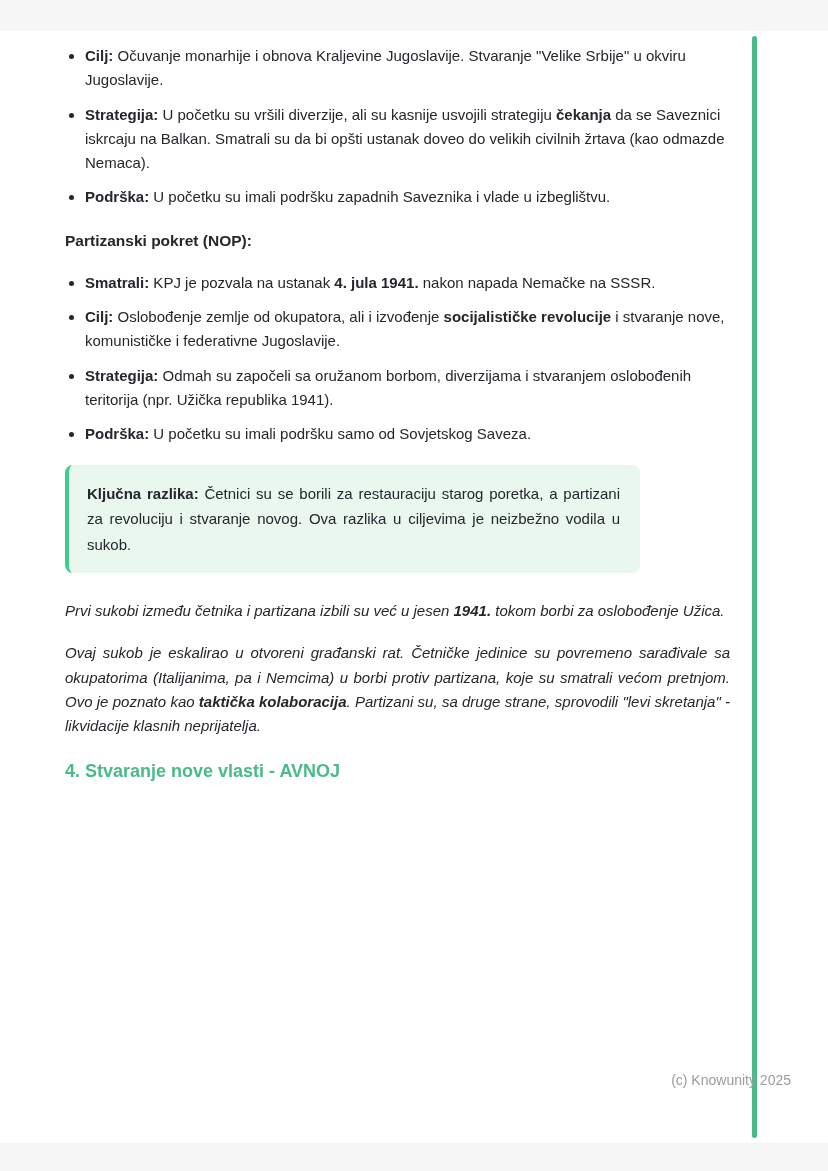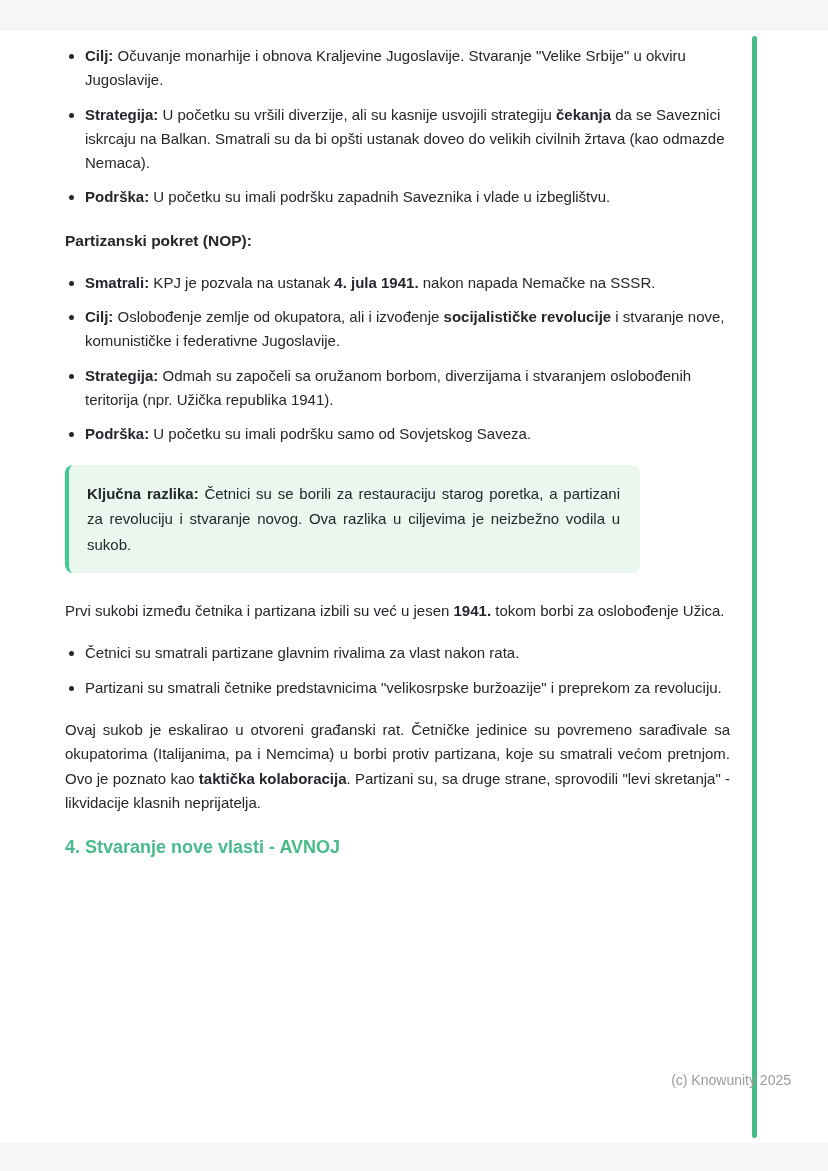--- a/index.html
+++ b/index.html
@@ -55,21 +55,21 @@
     border-radius:8px;
   }
   .callout p{margin:0;text-align:justify;line-height:1.7;}
   h2.section-heading{
     color:var(--accent);
     font-size:18px;
     font-weight:700;
     margin:12px 0 18px 0;
   }
   p.para{margin:0 0 18px 0;}
-  p.justify{text-align:justify;}
+  p.justify{text-align:justify;font-style:italic;}
   strong{font-weight:700;}
   .watermark{
     position:absolute;
     right:37px;bottom:55px;
     font-size:14px;
     color:var(--muted);
   }
 </style>
 </head>
 <body>
@@ -94,24 +94,20 @@
       <li><strong>Podrška:</strong> U početku su imali podršku samo od Sovjetskog Saveza.</li>
     </ul>
 
     <div class="callout">
       <p><strong>Ključna razlika:</strong> Četnici su se borili za restauraciju starog poretka, a partizani za revoluciju i stvaranje novog. Ova razlika u ciljevima je neizbežno vodila u sukob.</p>
     </div>
 
 
     <p class="para justify">Prvi sukobi između četnika i partizana izbili su već u jesen <strong>1941.</strong> tokom borbi za oslobođenje Užica.</p>
 
-    <ul class="bullet-list">
-      <li>Četnici su smatrali partizane glavnim rivalima za vlast nakon rata.</li>
-      <li>Partizani su smatrali četnike predstavnicima "velikosrpske buržoazije" i preprekom za revoluciju.</li>
-    </ul>
 
     <p class="para justify">Ovaj sukob je eskalirao u otvoreni građanski rat. Četničke jedinice su povremeno sarađivale sa okupatorima (Italijanima, pa i Nemcima) u borbi protiv partizana, koje su smatrali većom pretnjom. Ovo je poznato kao <strong>taktička kolaboracija</strong>. Partizani su, sa druge strane, sprovodili "levi skretanja" - likvidacije klasnih neprijatelja.</p>
 
     <h2 class="section-heading">4. Stvaranje nove vlasti - AVNOJ</h2>
 
 
   </div>
 
   <div class="watermark">(c) Knowunity 2025</div>
 </div>

